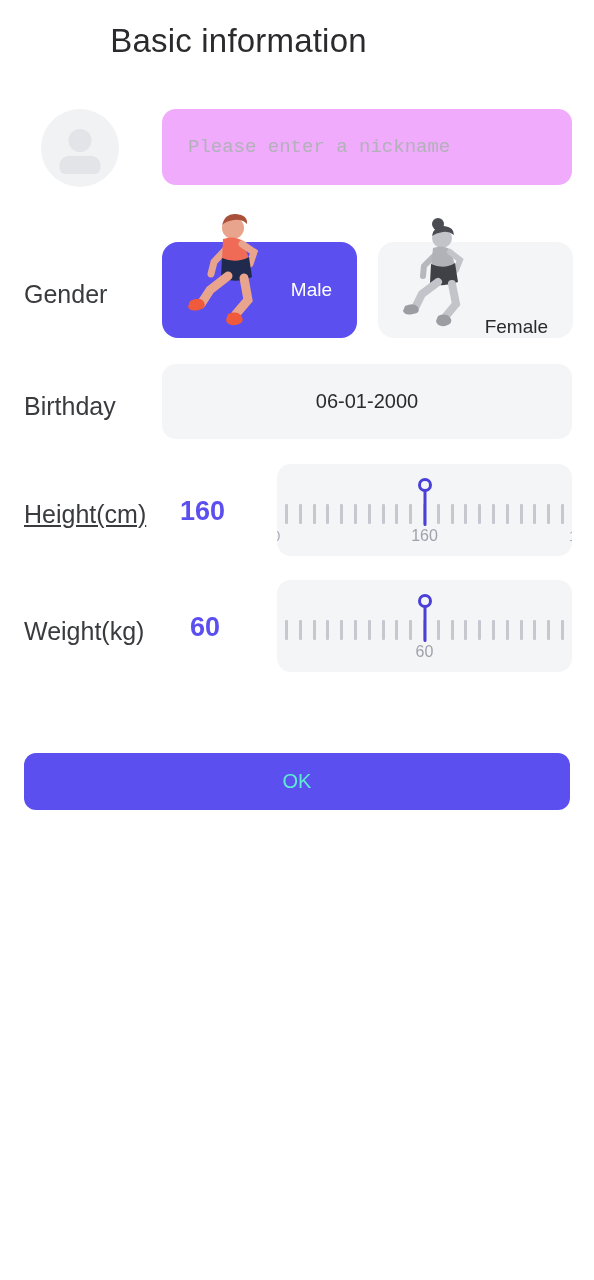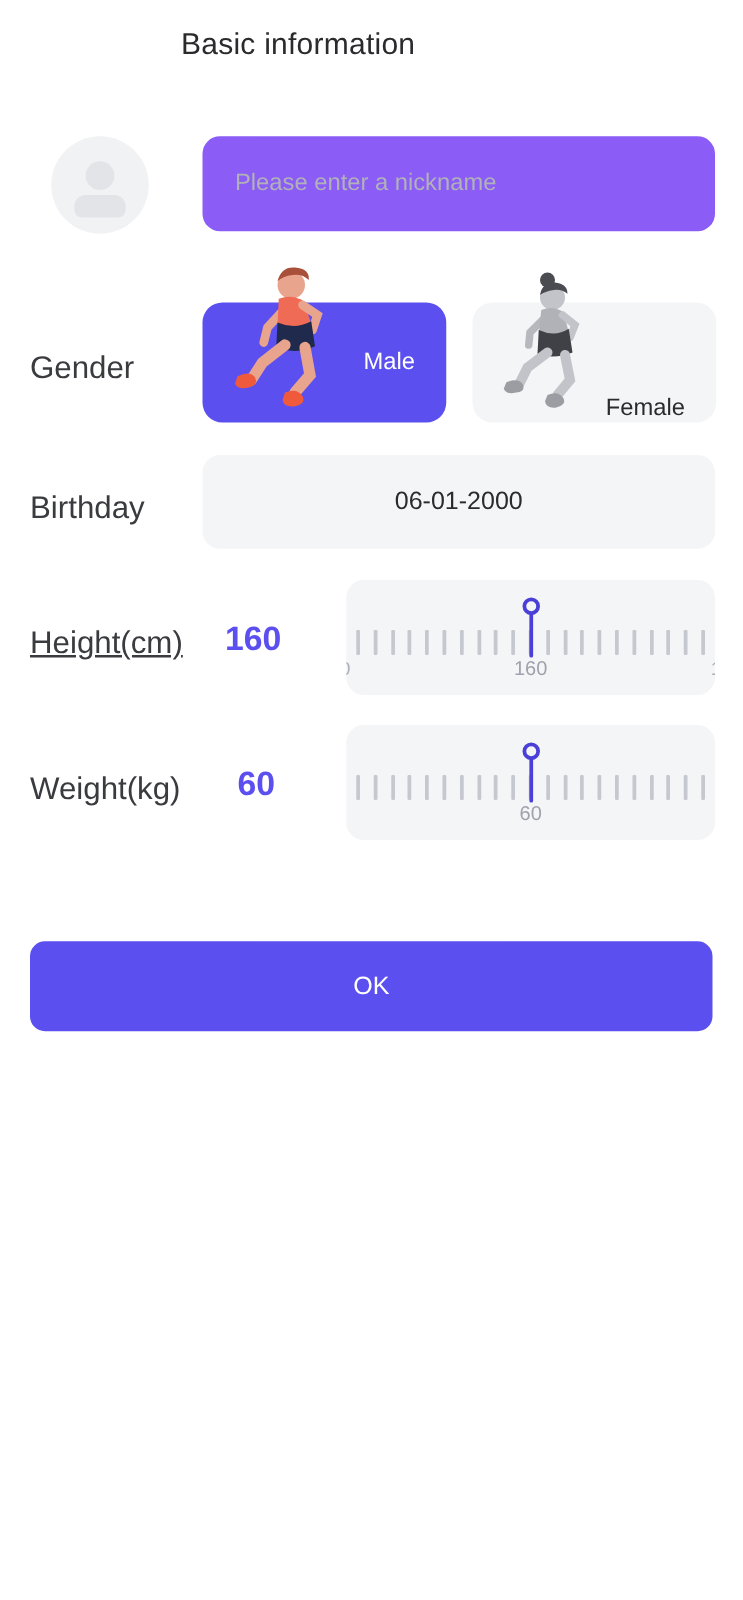--- a/index.html
+++ b/index.html
@@ -8,43 +8,43 @@
     background: #ffffff;
     font-family: "Liberation Sans", sans-serif;
     overflow: hidden;
   }
   .screen { position: relative; width: 594px; height: 1280px; background:#fff; }
 
   
   .title {
     position: absolute; top: 22px; left: 0; width: 477px;
     text-align: center;
-    font-size: 24px; color: #2b2b2e; letter-spacing: .2px;
+    font-size: 33px; color: #2b2b2e; letter-spacing: .2px;
   }
 
   
   .avatar {
     position: absolute; left: 41px; top: 109px;
     width: 78px; height: 78px; border-radius: 50%;
     background: #f1f2f4;
   }
   .avatar .head {
     position:absolute; left:50%; top:20px; transform:translateX(-50%);
     width: 23px; height: 23px; border-radius: 50%; background: #e2e4e7;
   }
   .avatar .body {
     position:absolute; left:50%; top:47px; transform:translateX(-50%);
     width: 41px; height: 18px; border-radius: 9px 9px 6px 6px; background:#e2e4e7;
   }
   .nickname-field {
     position: absolute; left: 162px; top: 109px;
     width: 410px; height: 76px;
-    background: #8b5cf6; border: none; border-radius: 14px;
+    background: #f0abfc; border: none; border-radius: 14px;
     padding: 0 26px;
-    font-family: Liberation Sans, sans-serif;
+    font-family: Liberation Mono, monospace;
     font-size: 19px; color: #2b2b2e;
   }
   .nickname-field::placeholder { color: #b0b2b8; }
 
   
   .row-label {
     position: absolute; left: 24px;
     font-size: 25px; color: #3a3b3f; white-space: nowrap;
   }
 
@@ -109,22 +109,22 @@
   }
   .pin .ring {
     position: absolute; left: 50%; transform: translateX(-50%);
     top: 0; width: 14px; height: 14px; border-radius: 50%;
     border: 3px solid #4a3fd6; background: #f4f5f7;
   }
 
   
   .ok-button {
     position: absolute; left: 24px; top: 753px;
-    width: 546px; height: 72px;
-    background: #5b4ff0; color: #ffffff; border: none; border-radius: 12px;
+    width: 546px; height: 57px;
+    background: #5b4ff0; color: #5eead4; border: none; border-radius: 12px;
     font-family: "Liberation Sans", sans-serif;
     font-size: 20px; cursor: pointer;
   }
 </style>
 </head>
 <body>
 
 <div class="screen">
 
   <div class="title">Basic information</div>

